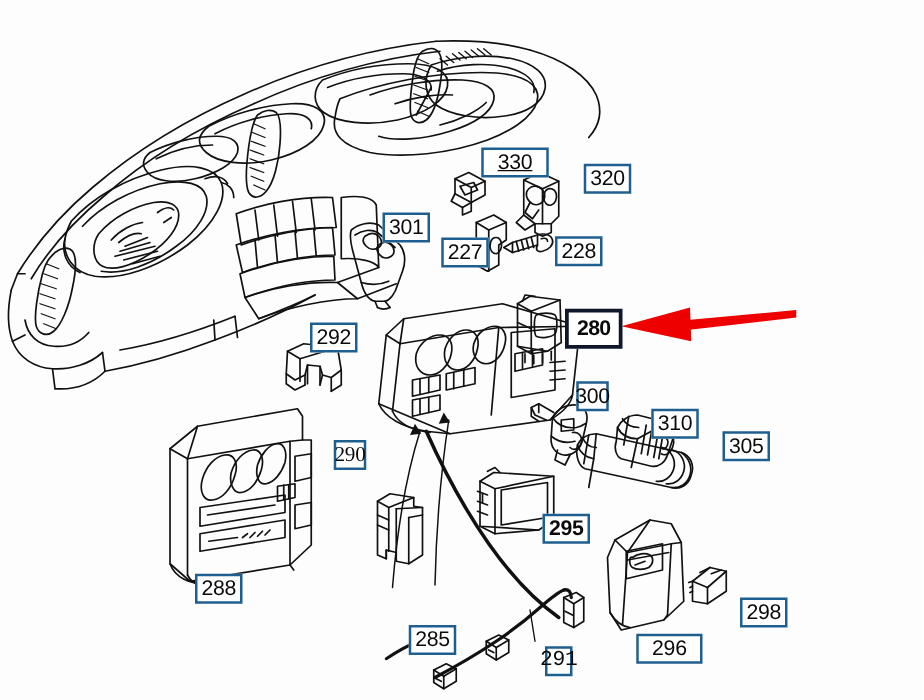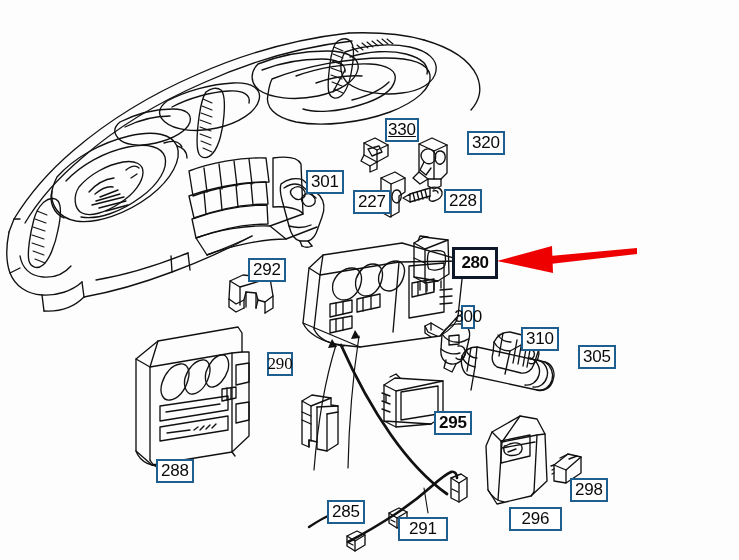--- a/index.html
+++ b/index.html
@@ -521,47 +521,47 @@
     <g>
       <path d="M637 248 L550 256 L550 264 L637 254 Z" fill="#ee0000"></path>
       <path d="M552 246 L497 261 L553 273 Z" fill="#ee0000"></path>
     </g>
   </svg>
 
   <div id="callout-layer">
 
     <div class="callout blue" style="left:306px;top:170px;width:38px;height:24px;">301</div>
 
-    <div class="callout blue" style="left:385px;top:118px;width:34px;height:24px;text-decoration:underline;">330</div>
+    <div class="callout blue" style="left:385px;top:118px;width:54px;height:24px;text-decoration:underline;">330</div>
 
     <div class="callout blue" style="left:447px;top:131px;width:38px;height:24px;margin-left:20px;">320</div>
 
     <div class="callout blue" style="left:353px;top:190px;width:38px;height:24px;">227</div>
 
     <div class="callout blue" style="left:444px;top:189px;width:38px;height:24px;">228</div>
 
     <div class="callout red" style="left:452px;top:247px;width:46px;height:32px;">280</div>
 
     <div class="callout blue" style="left:248px;top:258px;width:38px;height:24px;">292</div>
 
     <div class="callout blue" style="left:267px;top:352px;width:26px;height:24px;font-family:Liberation Serif, serif;">290</div>
 
-    <div class="callout blue" style="left:461px;top:305px;width:14px;height:24px;">300</div>
+    <div class="callout blue" style="left:461px;top:305px;width:26px;height:24px;">300</div>
 
     <div class="callout blue" style="left:521px;top:327px;width:38px;height:24px;">310</div>
 
     <div class="callout blue" style="left:578px;top:345px;width:38px;height:24px;">305</div>
 
     <div class="callout blue" style="left:434px;top:411px;width:38px;height:24px;font-weight:bold;">295</div>
 
     <div class="callout blue" style="left:156px;top:459px;width:38px;height:24px;">288</div>
 
     <div class="callout blue" style="left:327px;top:452px;width:38px;height:24px;margin-top:48px;">285</div>
 
-    <div class="callout blue" style="left:398px;top:517px;width:50px;height:24px;">291</div>
+    <div class="callout blue" style="left:436px;top:517px;width:22px;height:24px;font-family:Liberation Mono, monospace;">291</div>
 
     <div class="callout blue" style="left:509px;top:507px;width:53px;height:24px;">296</div>
 
-    <div class="callout blue" style="left:570px;top:478px;width:38px;height:24px;">298</div>
+    <div class="callout blue" style="left:592px;top:478px;width:38px;height:24px;">298</div>
 
   </div>
 
 </div>
 
 </body></html>

